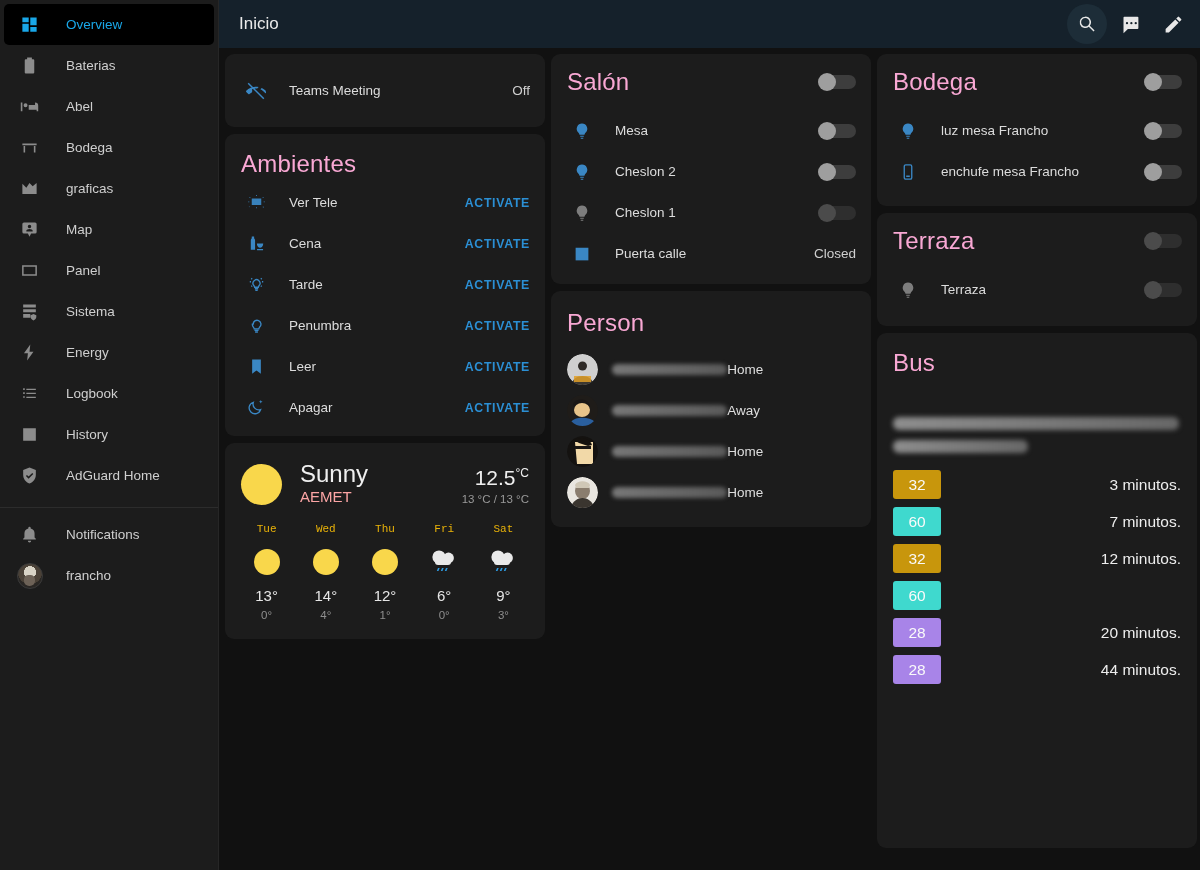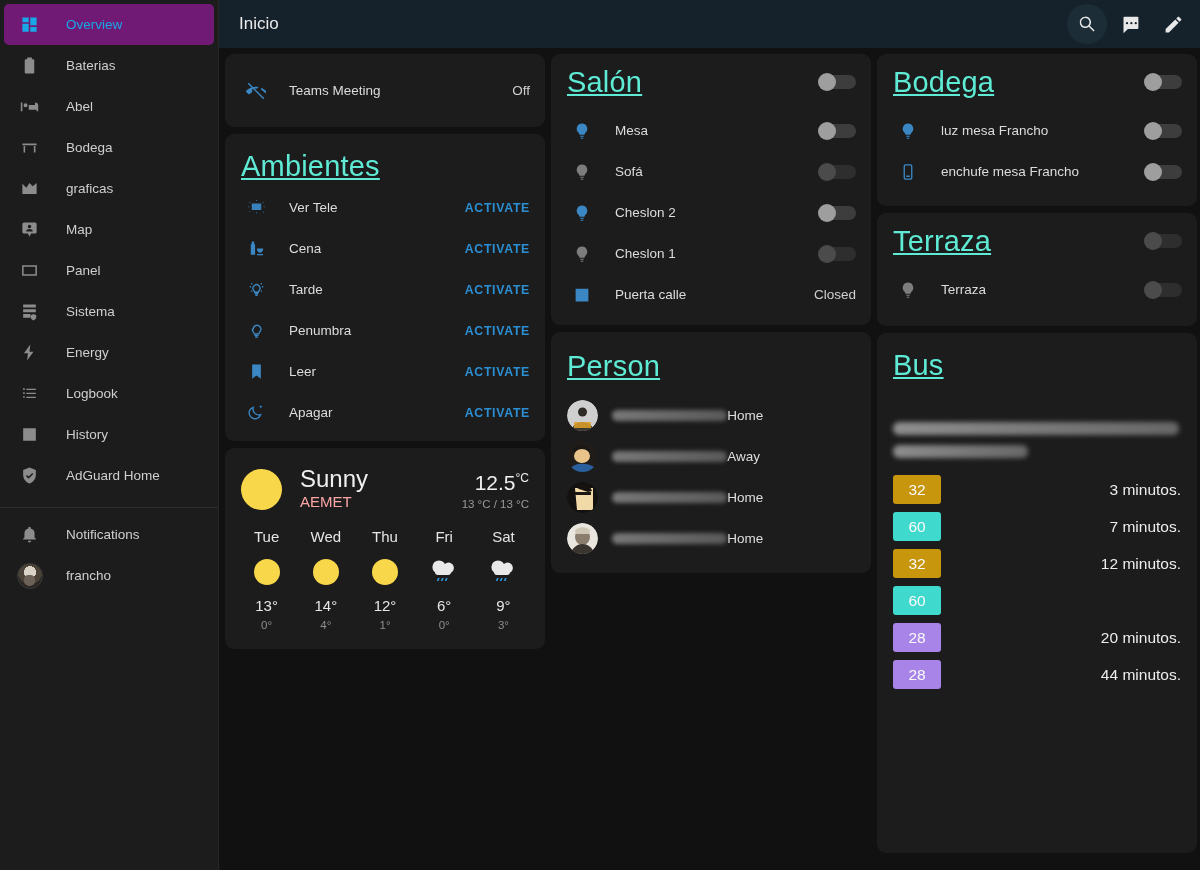--- a/index.html
+++ b/index.html
@@ -31,21 +31,21 @@
   .sb-list { padding: 4px 0 0 0; flex: 1; }
   .sb-item {
     display: flex; align-items: center;
     height: 41px; margin: 0 4px;
     border-radius: 5px;
     padding-left: 11px; gap: 0;
     cursor: pointer;
   }
   .sb-item .ic { width: 28px; display:flex; align-items:center; justify-content:center; flex:0 0 28px; }
   .sb-item .lb { font-size: 13.5px; color: #cfcfcf; margin-left: 23px; }
-  .sb-item.active { background: #701a75; align-items: center; }
+  .sb-item.active { background: #000000; align-items: center; }
   .sb-item.active .lb { color: #19a7e8; }
   .sb-divider { height:1px; background:#2c2c2c; margin: 11px 0 6px 0; }
   .avatar-sm {
     width: 26px; height: 26px; border-radius: 50%;
     background: radial-gradient(circle at 50% 34%, #d8d3c6 0 30%, #4a4137 31% 60%, #2a2724 61% 100%);
     border: 1px solid #3a3a3a; flex: 0 0 26px; margin-left:1px;
     overflow: hidden; position: relative;
   }
   .avatar-sm::after{
     content:""; position:absolute; left:26%; top:48%; width:48%; height:46%;
@@ -72,22 +72,22 @@
     display: flex; gap: 6px; align-items: flex-start;
     overflow: hidden;
   }
   .col { width: 320px; display: flex; flex-direction: column; gap: 7px; }
 
   .card {
     background: #1c1c1c; border-radius: 9px;
     padding: 0; overflow: hidden;
   }
   .card-title {
-    font-size: 29px; color: #5eead4; font-weight: 400;
-    padding: 16px 16px 4px 16px; letter-spacing: .2px; text-decoration: underline;
+    font-size: 24px; color: #f9a8d4; font-weight: 400;
+    padding: 16px 16px 4px 16px; letter-spacing: .2px;
   }
   .row {
     display: flex; align-items: center;
     height: 41px; padding: 0 15px 0 18px;
   }
   .row .r-ic { width: 26px; flex: 0 0 26px; display:flex; align-items:center; justify-content:center; }
   .row .r-name { flex: 1; font-size: 13.5px; color: #dcdcdc; margin-left: 20px; }
   .row .r-val { font-size: 13.5px; color: #cfcfcf; }
   .row .r-act { font-size: 12.3px; color: #2b8fd4; font-weight: 700; letter-spacing: .7px; cursor: pointer; }
 
@@ -112,21 +112,21 @@
   .wx-sun { width: 41px; height: 41px; border-radius: 50%; background: #f9d74b; flex:0 0 41px; }
   .wx-mid { margin-left: 18px; flex: 1; }
   .wx-cond { font-size: 24px; color: #efefef; line-height: 1.05; }
   .wx-src { font-size: 15px; color: #fca5a5; margin-top: 2px; }
   .wx-right { text-align: right; }
   .wx-temp { font-size: 21px; color: #efefef; }
   .wx-temp sup { font-size: 12px; vertical-align: super; }
   .wx-sub { font-size: 11.5px; color: #9a9a9a; margin-top: 3px; }
   .wx-days { display: flex; padding: 14px 12px 18px 12px; }
   .wx-day { flex: 1; text-align: center; }
-  .wx-dname { font-size: 15px; color: #e5e5e5; }
+  .wx-dname { font-size: 11px; color: #eab308; font-family: Liberation Mono, monospace; }
   .wx-dicon { height: 30px; margin: 12px 0 10px 0; display:flex; align-items:center; justify-content:center; }
   .wx-dsun { width: 26px; height: 26px; border-radius: 50%; background: #f9d74b; }
   .wx-hi { font-size: 15px; color: #e6e6e6; }
   .wx-lo { font-size: 11.5px; color: #8f8f8f; margin-top: 5px; }
 
   
   .p-row { display:flex; align-items:center; height: 41px; padding: 0 16px; }
   .p-av { width: 31px; height: 31px; border-radius: 50%; flex: 0 0 31px; overflow:hidden; position: relative; }
   .p-name {
     flex: 1; margin-left: 14px; height: 11px; border-radius: 6px;
@@ -506,32 +506,20 @@
           </div>
           <div style="padding-bottom:10px">
             <div class="row">
               <span class="r-ic">
                 <svg width="18" height="18" viewBox="0 0 24 24">
                     <path fill="#3a87c4" d="M12 2a7 7 0 0 0-5 11.9c1 1.2 1.6 1.9 1.6 3.1h6.8c0-1.2.6-1.9 1.6-3.1A7 7 0 0 0 12 2M9.6 18.3h4.8v1.5H9.6v-1.5m.7 2.8h3.4v1.2h-3.4v-1.2Z"></path>
                   </svg>
               </span>
               <span class="r-name">Mesa</span>
               <div class="toggle">
-                  <span class="track"></span>
-                  <span class="knob"></span>
-                </div>
-            </div>
-            <div class="row">
-              <span class="r-ic">
-                <svg width="18" height="18" viewBox="0 0 24 24">
-                    <path fill="#7d7d7d" d="M12 2a7 7 0 0 0-5 11.9c1 1.2 1.6 1.9 1.6 3.1h6.8c0-1.2.6-1.9 1.6-3.1A7 7 0 0 0 12 2M9.6 18.3h4.8v1.5H9.6v-1.5m.7 2.8h3.4v1.2h-3.4v-1.2Z"></path>
-                  </svg>
-              </span>
-              <span class="r-name">Sofá</span>
-              <div class="toggle dim">
                   <span class="track"></span>
                   <span class="knob"></span>
                 </div>
             </div>
             <div class="row">
               <span class="r-ic">
                 <svg width="18" height="18" viewBox="0 0 24 24">
                     <path fill="#3a87c4" d="M12 2a7 7 0 0 0-5 11.9c1 1.2 1.6 1.9 1.6 3.1h6.8c0-1.2.6-1.9 1.6-3.1A7 7 0 0 0 12 2M9.6 18.3h4.8v1.5H9.6v-1.5m.7 2.8h3.4v1.2h-3.4v-1.2Z"></path>
                   </svg>
               </span>

